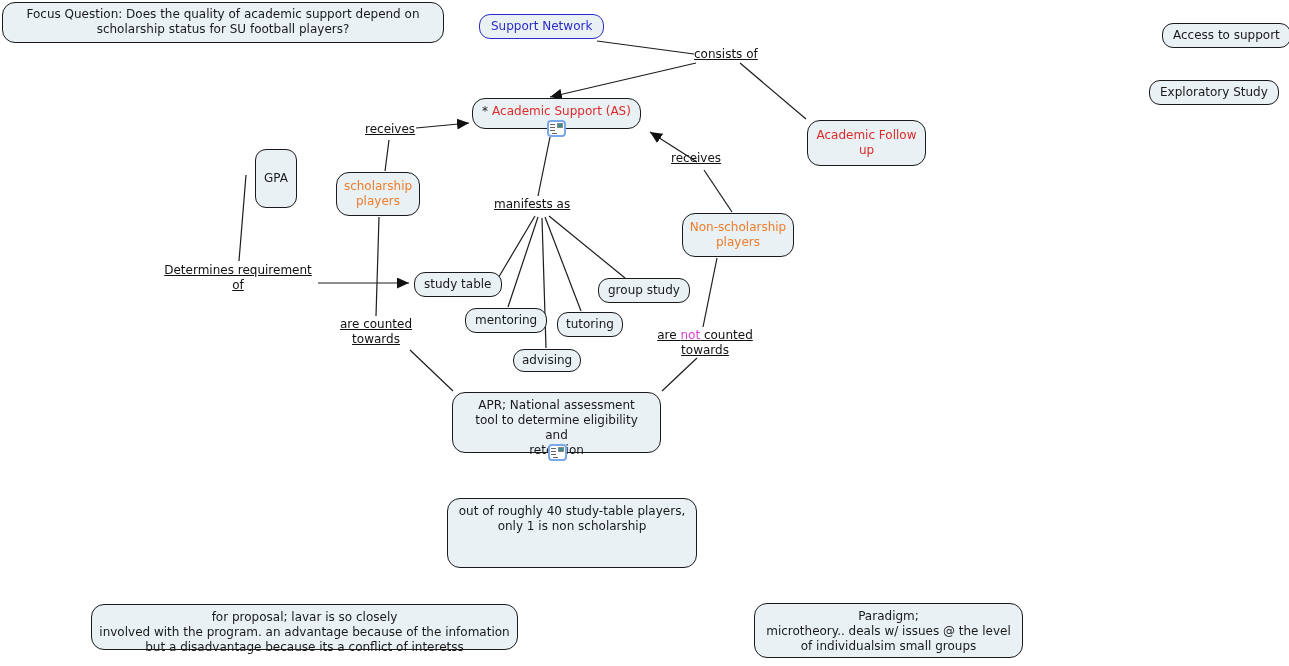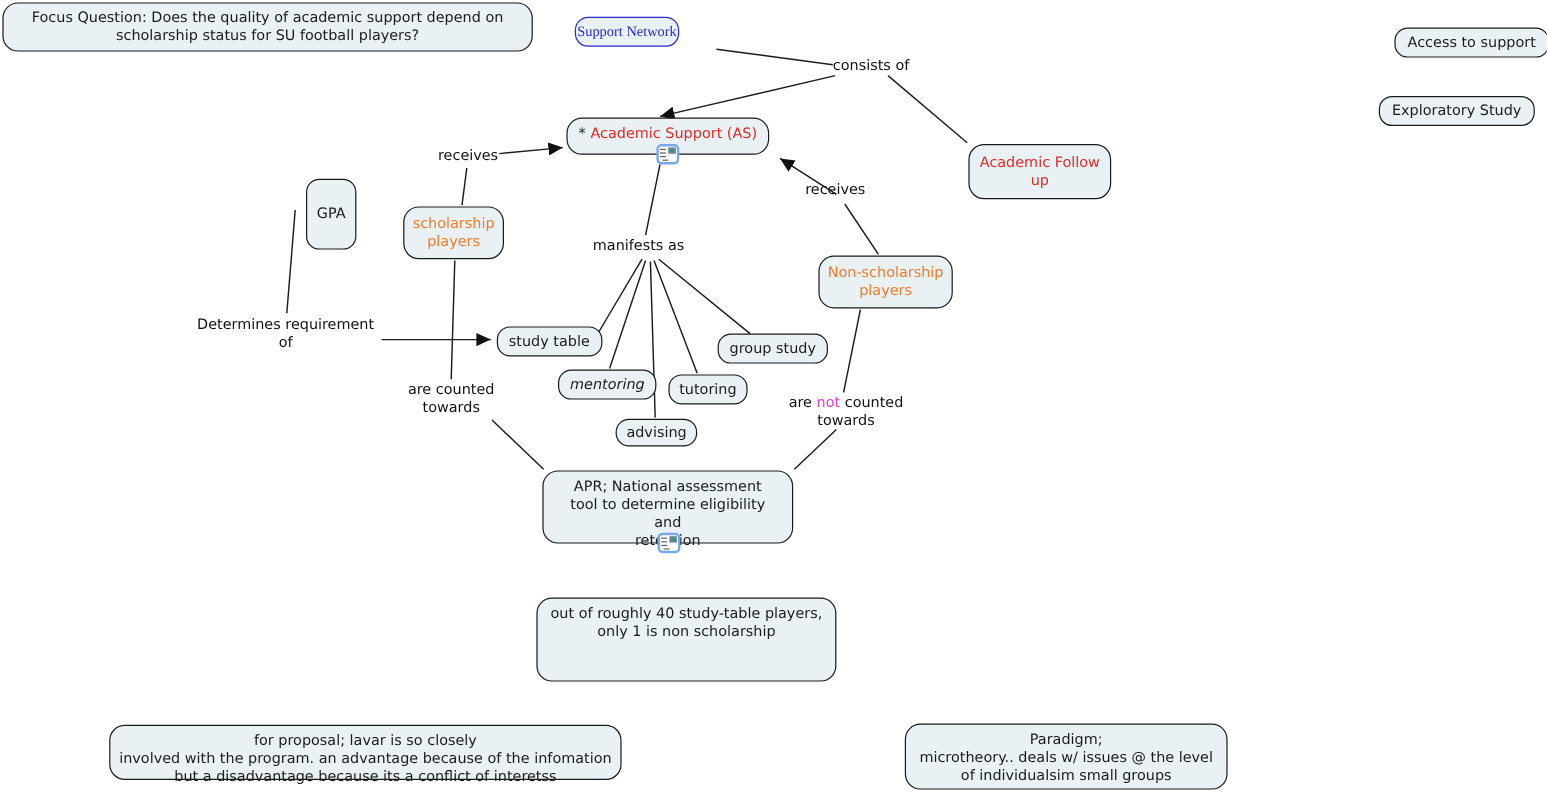--- a/index.html
+++ b/index.html
@@ -11,21 +11,21 @@
         border:1.5px solid var(--node_border,#1a1a1a);
         border-radius:11px;color:#1a1a1a;font-size:12px;line-height:15px;
         text-align:center;padding:4px 9px;white-space:nowrap;}
   .node.fixed{white-space:normal;}
   .node.big{border-radius:13px;}
   .blue-node{border-color:var(--blue,#2b2bcc);color:var(--blue,#2b2bcc);}
   .red-text{color:var(--red,#dd2b2b);}
   .orange-text{color:var(--orange,#ee7d2c);}
   .magenta-text{color:var(--magenta,#dd3fd0);}
   .lbl{position:absolute;z-index:2;font-size:12px;line-height:14.5px;color:#111;
-       text-align:center;white-space:nowrap;}
+       text-align:center;white-space:nowrap;text-decoration:underline;}
   .ric{position:absolute;z-index:3;width:19px;height:17px;box-sizing:border-box;
        background:#fff;border:2px solid #79a7e8;border-radius:4px;}
   .ric::before{content:"";position:absolute;right:1px;top:1px;width:6px;height:5px;
        background:#379090;border:1px solid #888;box-sizing:border-box;}
   .ric::after{content:"";position:absolute;left:1px;top:2px;width:5px;height:1px;background:#666;
        box-shadow:0 3px 0 0 #666,0 6px 0 0 #666,2px 9px 0 0 #666;}
   .asterisk{color:#1a1a1a;margin-right:4px;}
 </style>
 </head>
 <body>
@@ -59,21 +59,21 @@
       <line x1="717" y1="258" x2="703" y2="327"></line>
       <line x1="697" y1="358" x2="662" y2="391"></line>
     </g>
   </svg>
 
   <div class="node fixed big" style="left:2px;top:2px;width:442px;height:41px;padding:4px 4px;">
     <div>Focus Question: Does the quality of academic support depend on</div>
     <div>scholarship status for SU football players?</div>
   </div>
 
-  <div class="node blue-node" style="left:479px;top:14px;padding:4px 1px;font-family:Liberation Serif, serif;">Support Network</div>
+  <div class="node blue-node" style="left:479px;top:14px;padding:4px 11px;">Support Network</div>
 
   <div class="node big" style="left:472px;top:98px;width:169px;height:31px;padding:5px 0;">
     <span class="asterisk">*</span><span class="red-text">Academic Support (AS)</span>
   </div>
   <div class="ric" style="left:547px;top:120px;"></div>
 
   <div class="node fixed big red-text" style="left:807px;top:120px;width:119px;height:46px;padding:7px 2px;">
     <div>Academic Follow</div>
     <div>up</div>
   </div>
@@ -89,21 +89,21 @@
     <div>players</div>
   </div>
 
   <div class="node fixed big orange-text" style="left:682px;top:213px;width:112px;height:44px;padding:6px 2px;">
     <div>Non-scholarship</div>
     <div>players</div>
   </div>
 
   <div class="node" style="left:414px;top:272px;padding:4px 9px;">study table</div>
 
-  <div class="node" style="left:465px;top:308px;padding:4px 9px;font-style:italic;">mentoring</div>
+  <div class="node" style="left:465px;top:308px;padding:4px 9px;">mentoring</div>
 
   <div class="node" style="left:557px;top:312px;padding:4px 8px;">tutoring</div>
 
   <div class="node" style="left:513px;top:349px;padding:3px 8px;">advising</div>
 
   <div class="node" style="left:598px;top:278px;padding:4px 9px;">group study</div>
 
   <div class="node fixed big" style="left:452px;top:392px;width:209px;height:61px;padding:5px 14px;">
     <div>APR; National assessment</div>
     <div>tool to determine eligibility and</div>

